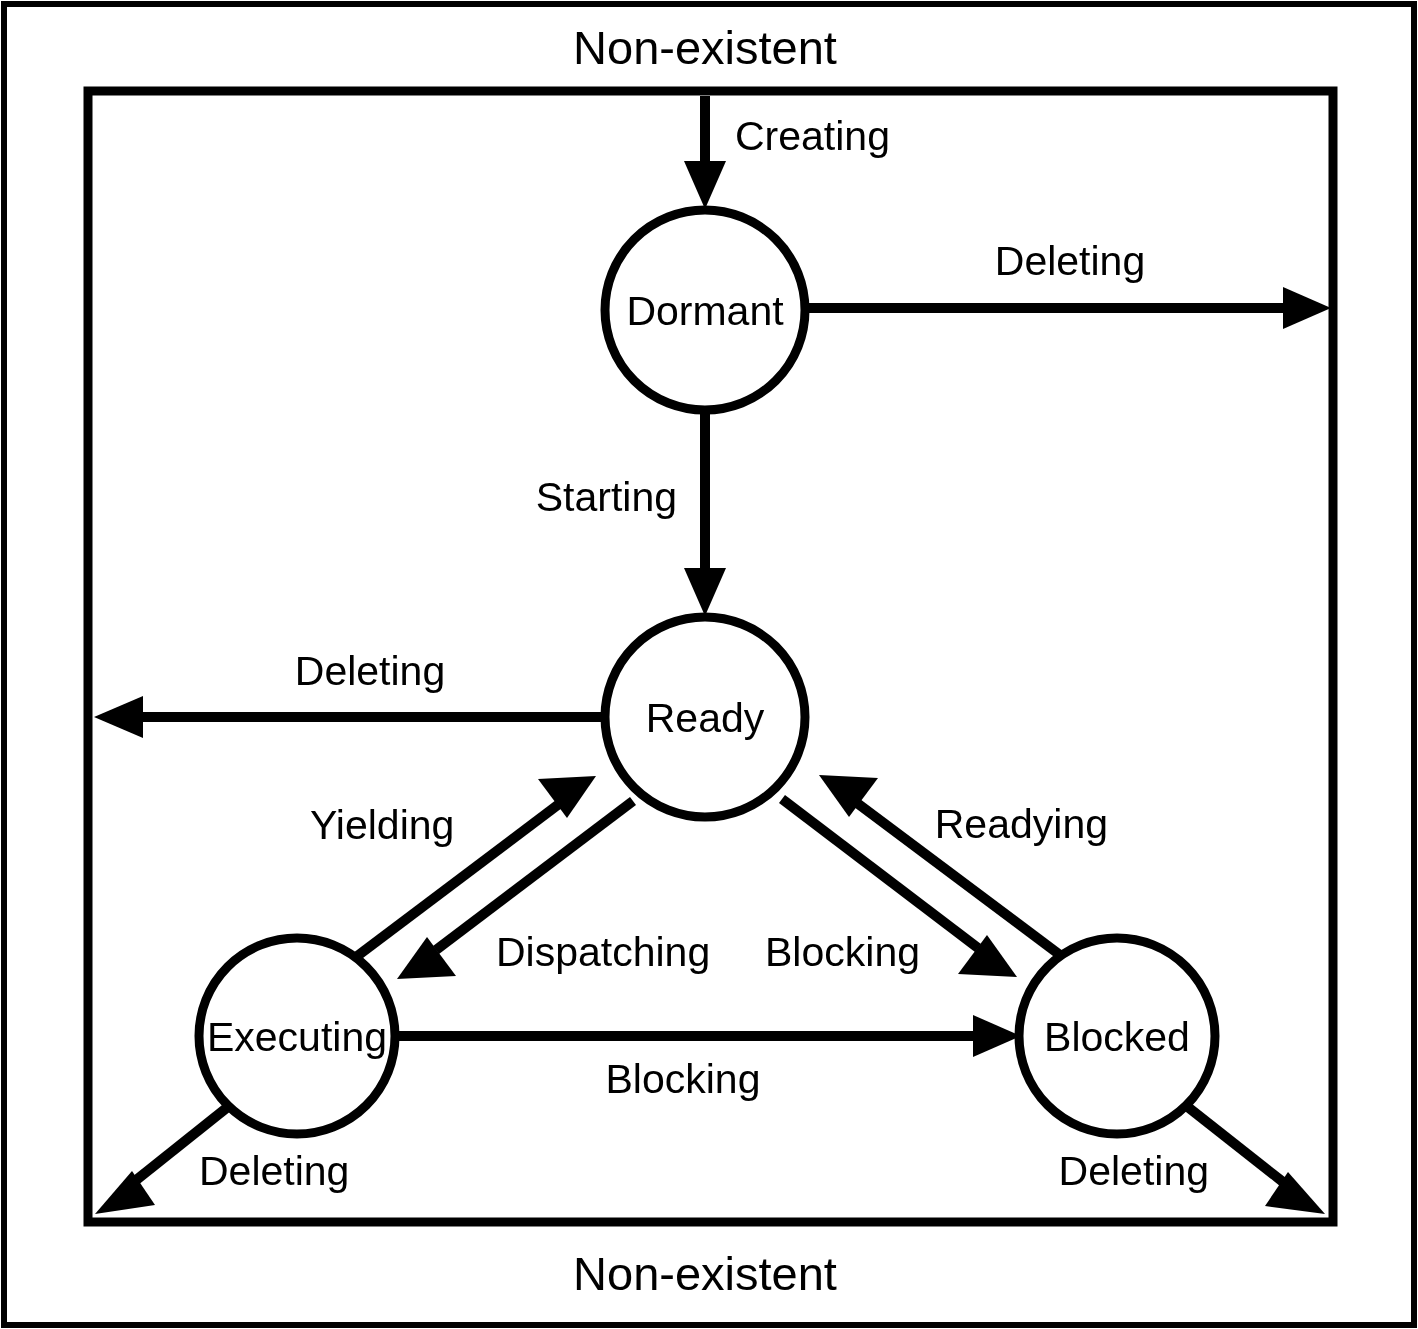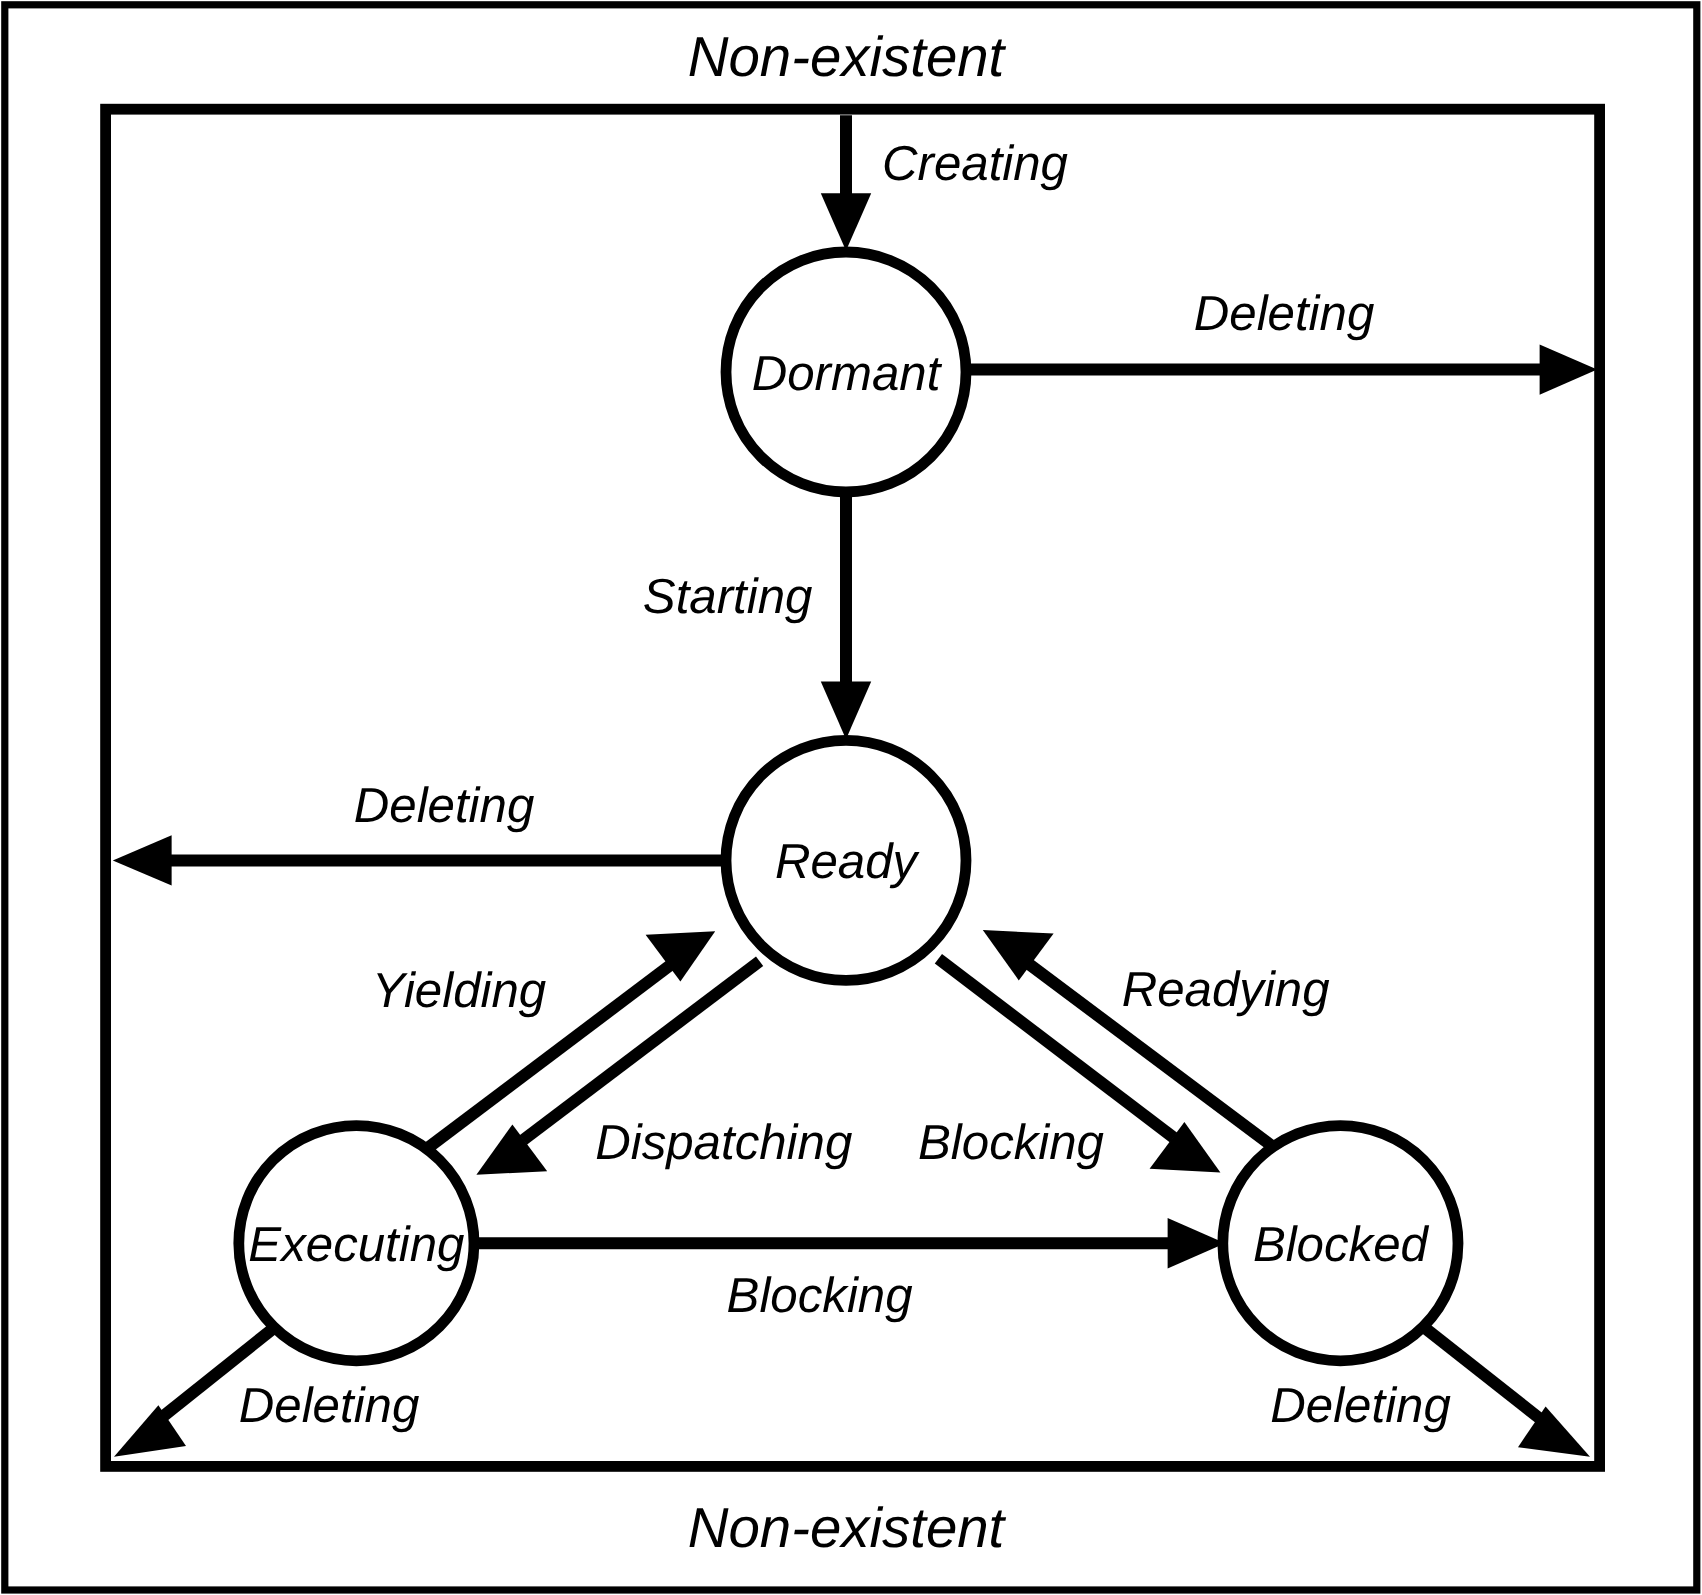--- a/index.html
+++ b/index.html
@@ -9,21 +9,20 @@
   }
   body {
     font-family: "Liberation Sans", sans-serif;
   }
   #canvas-wrap {
     position: relative;
     width: 1418px;
     height: 1329px;
     background: #ffffff;
     overflow: hidden;
-    font-style: italic;
   }
   svg#diagram {
     display: block;
     width: 1418px;
     height: 1329px;
   }
   .state-circle {
     fill: #ffffff;
     stroke: #000000;
     stroke-width: 9;

